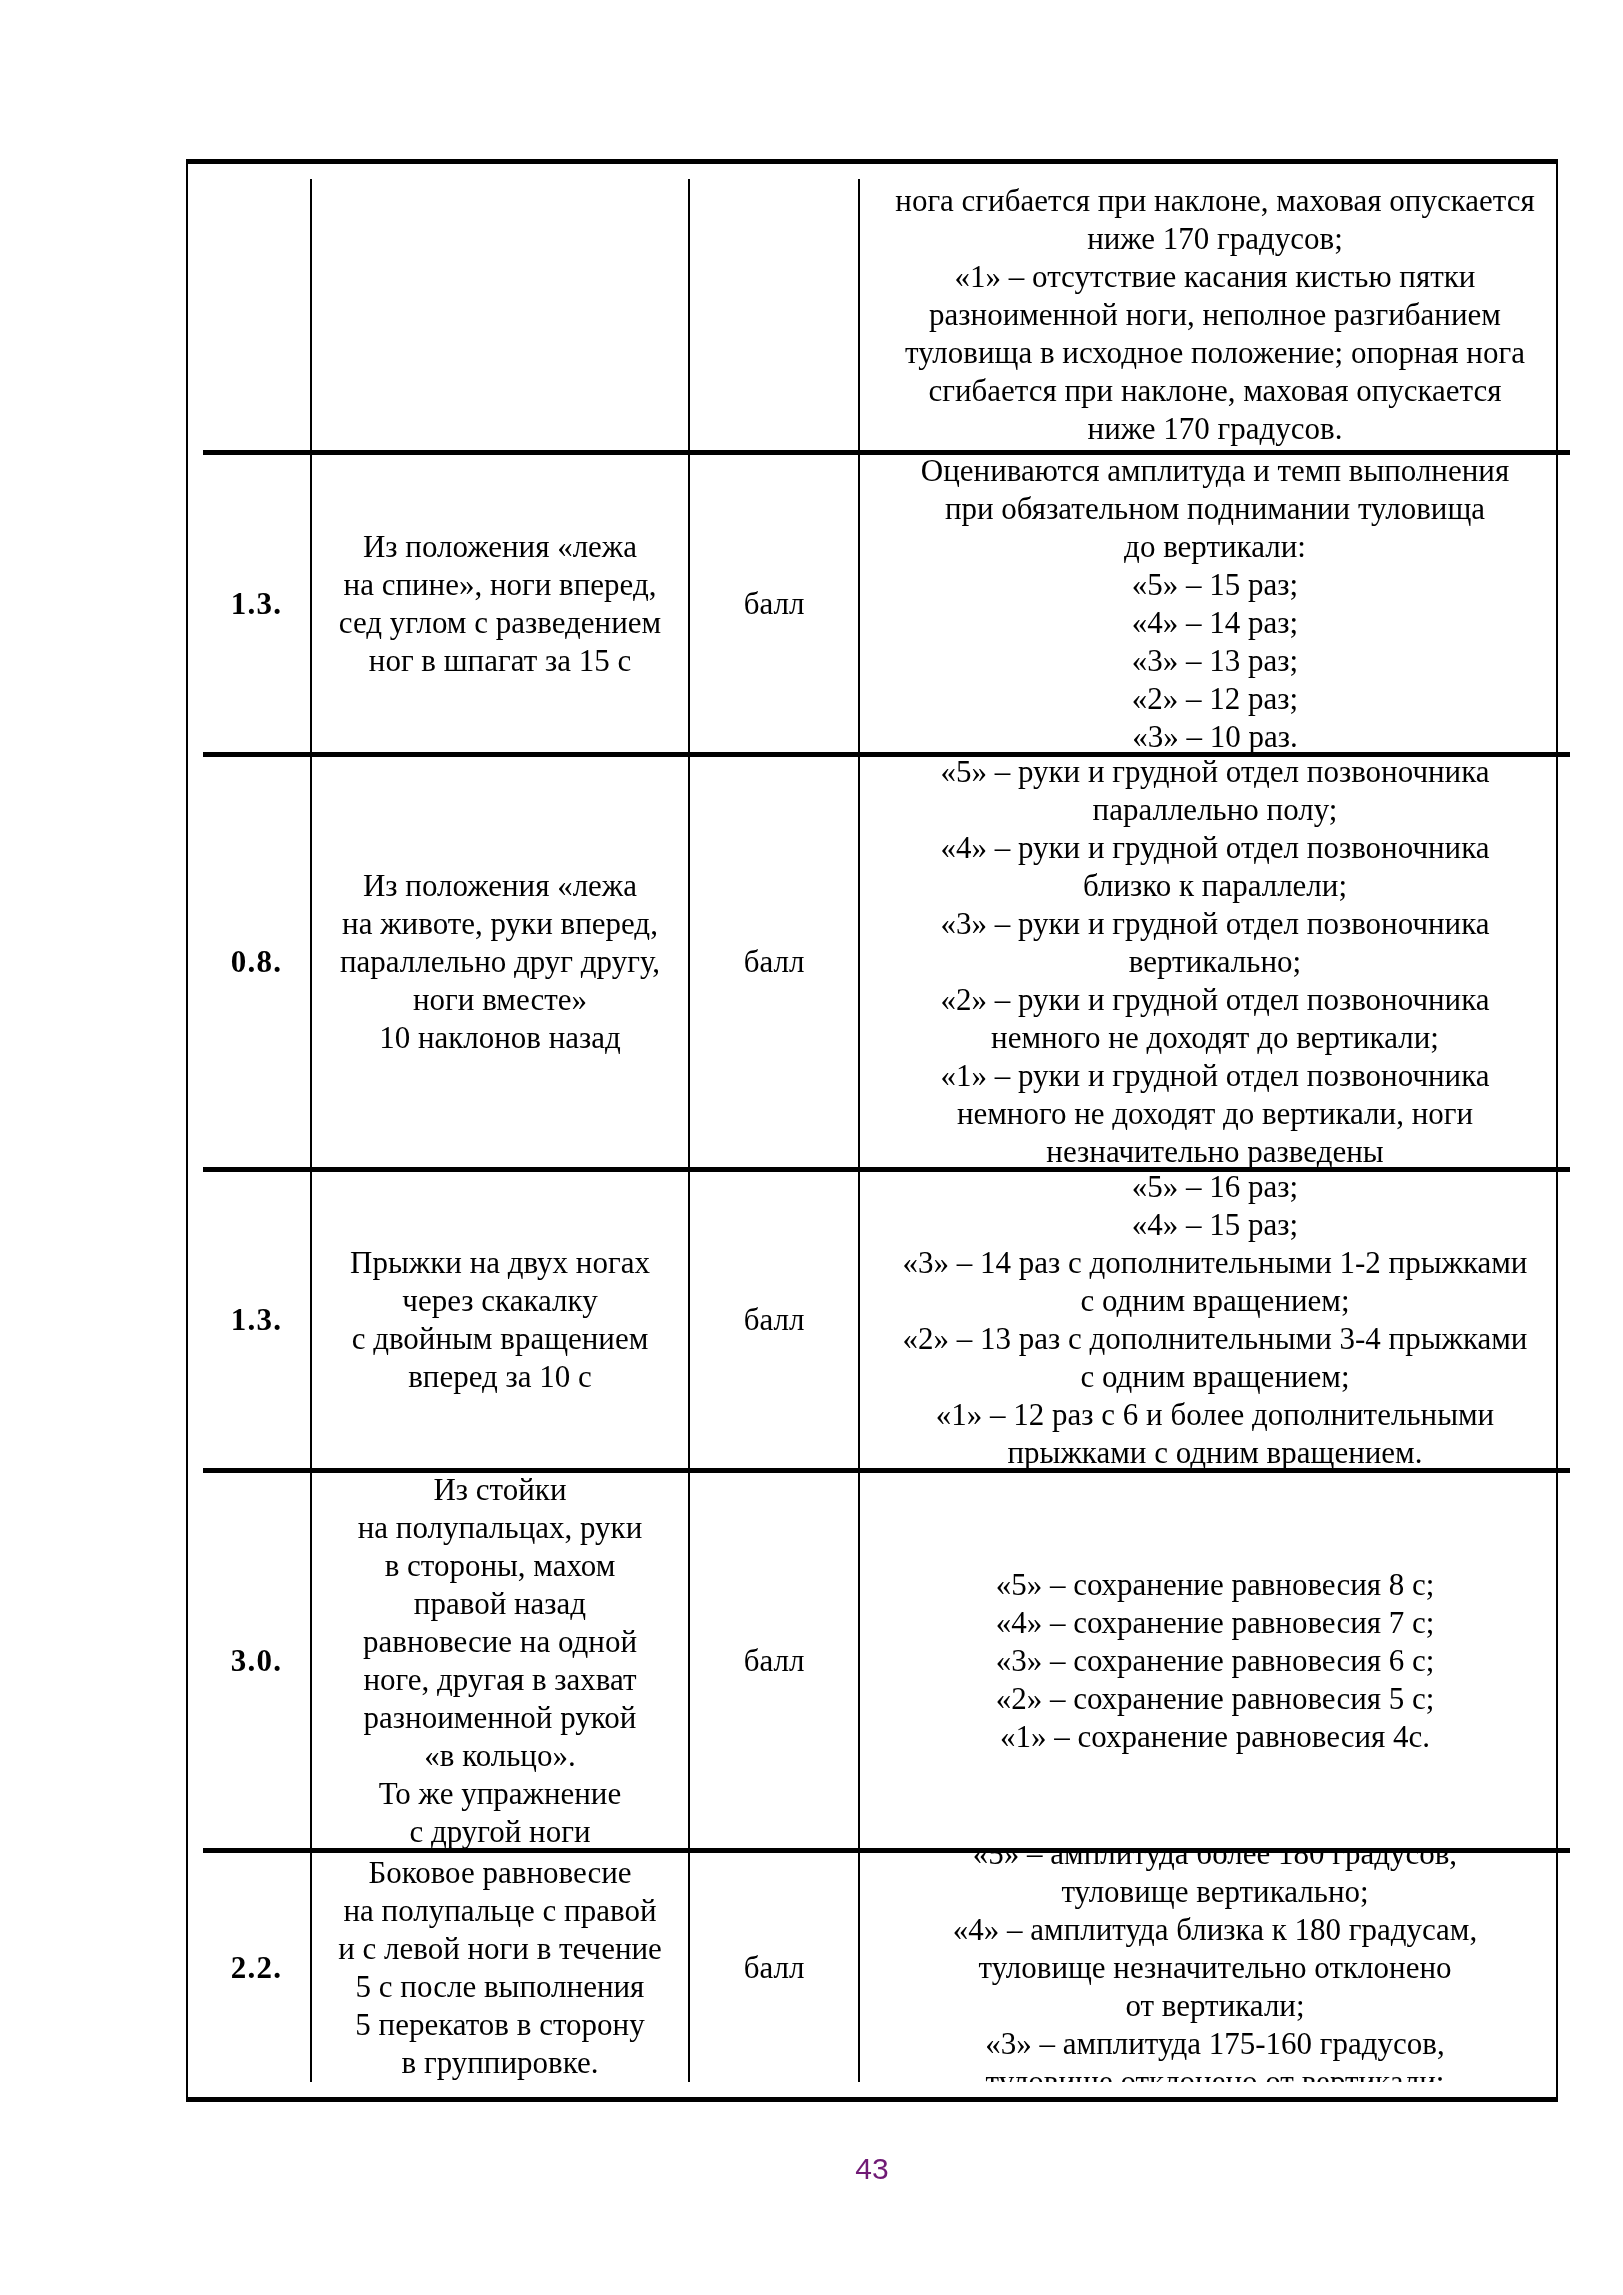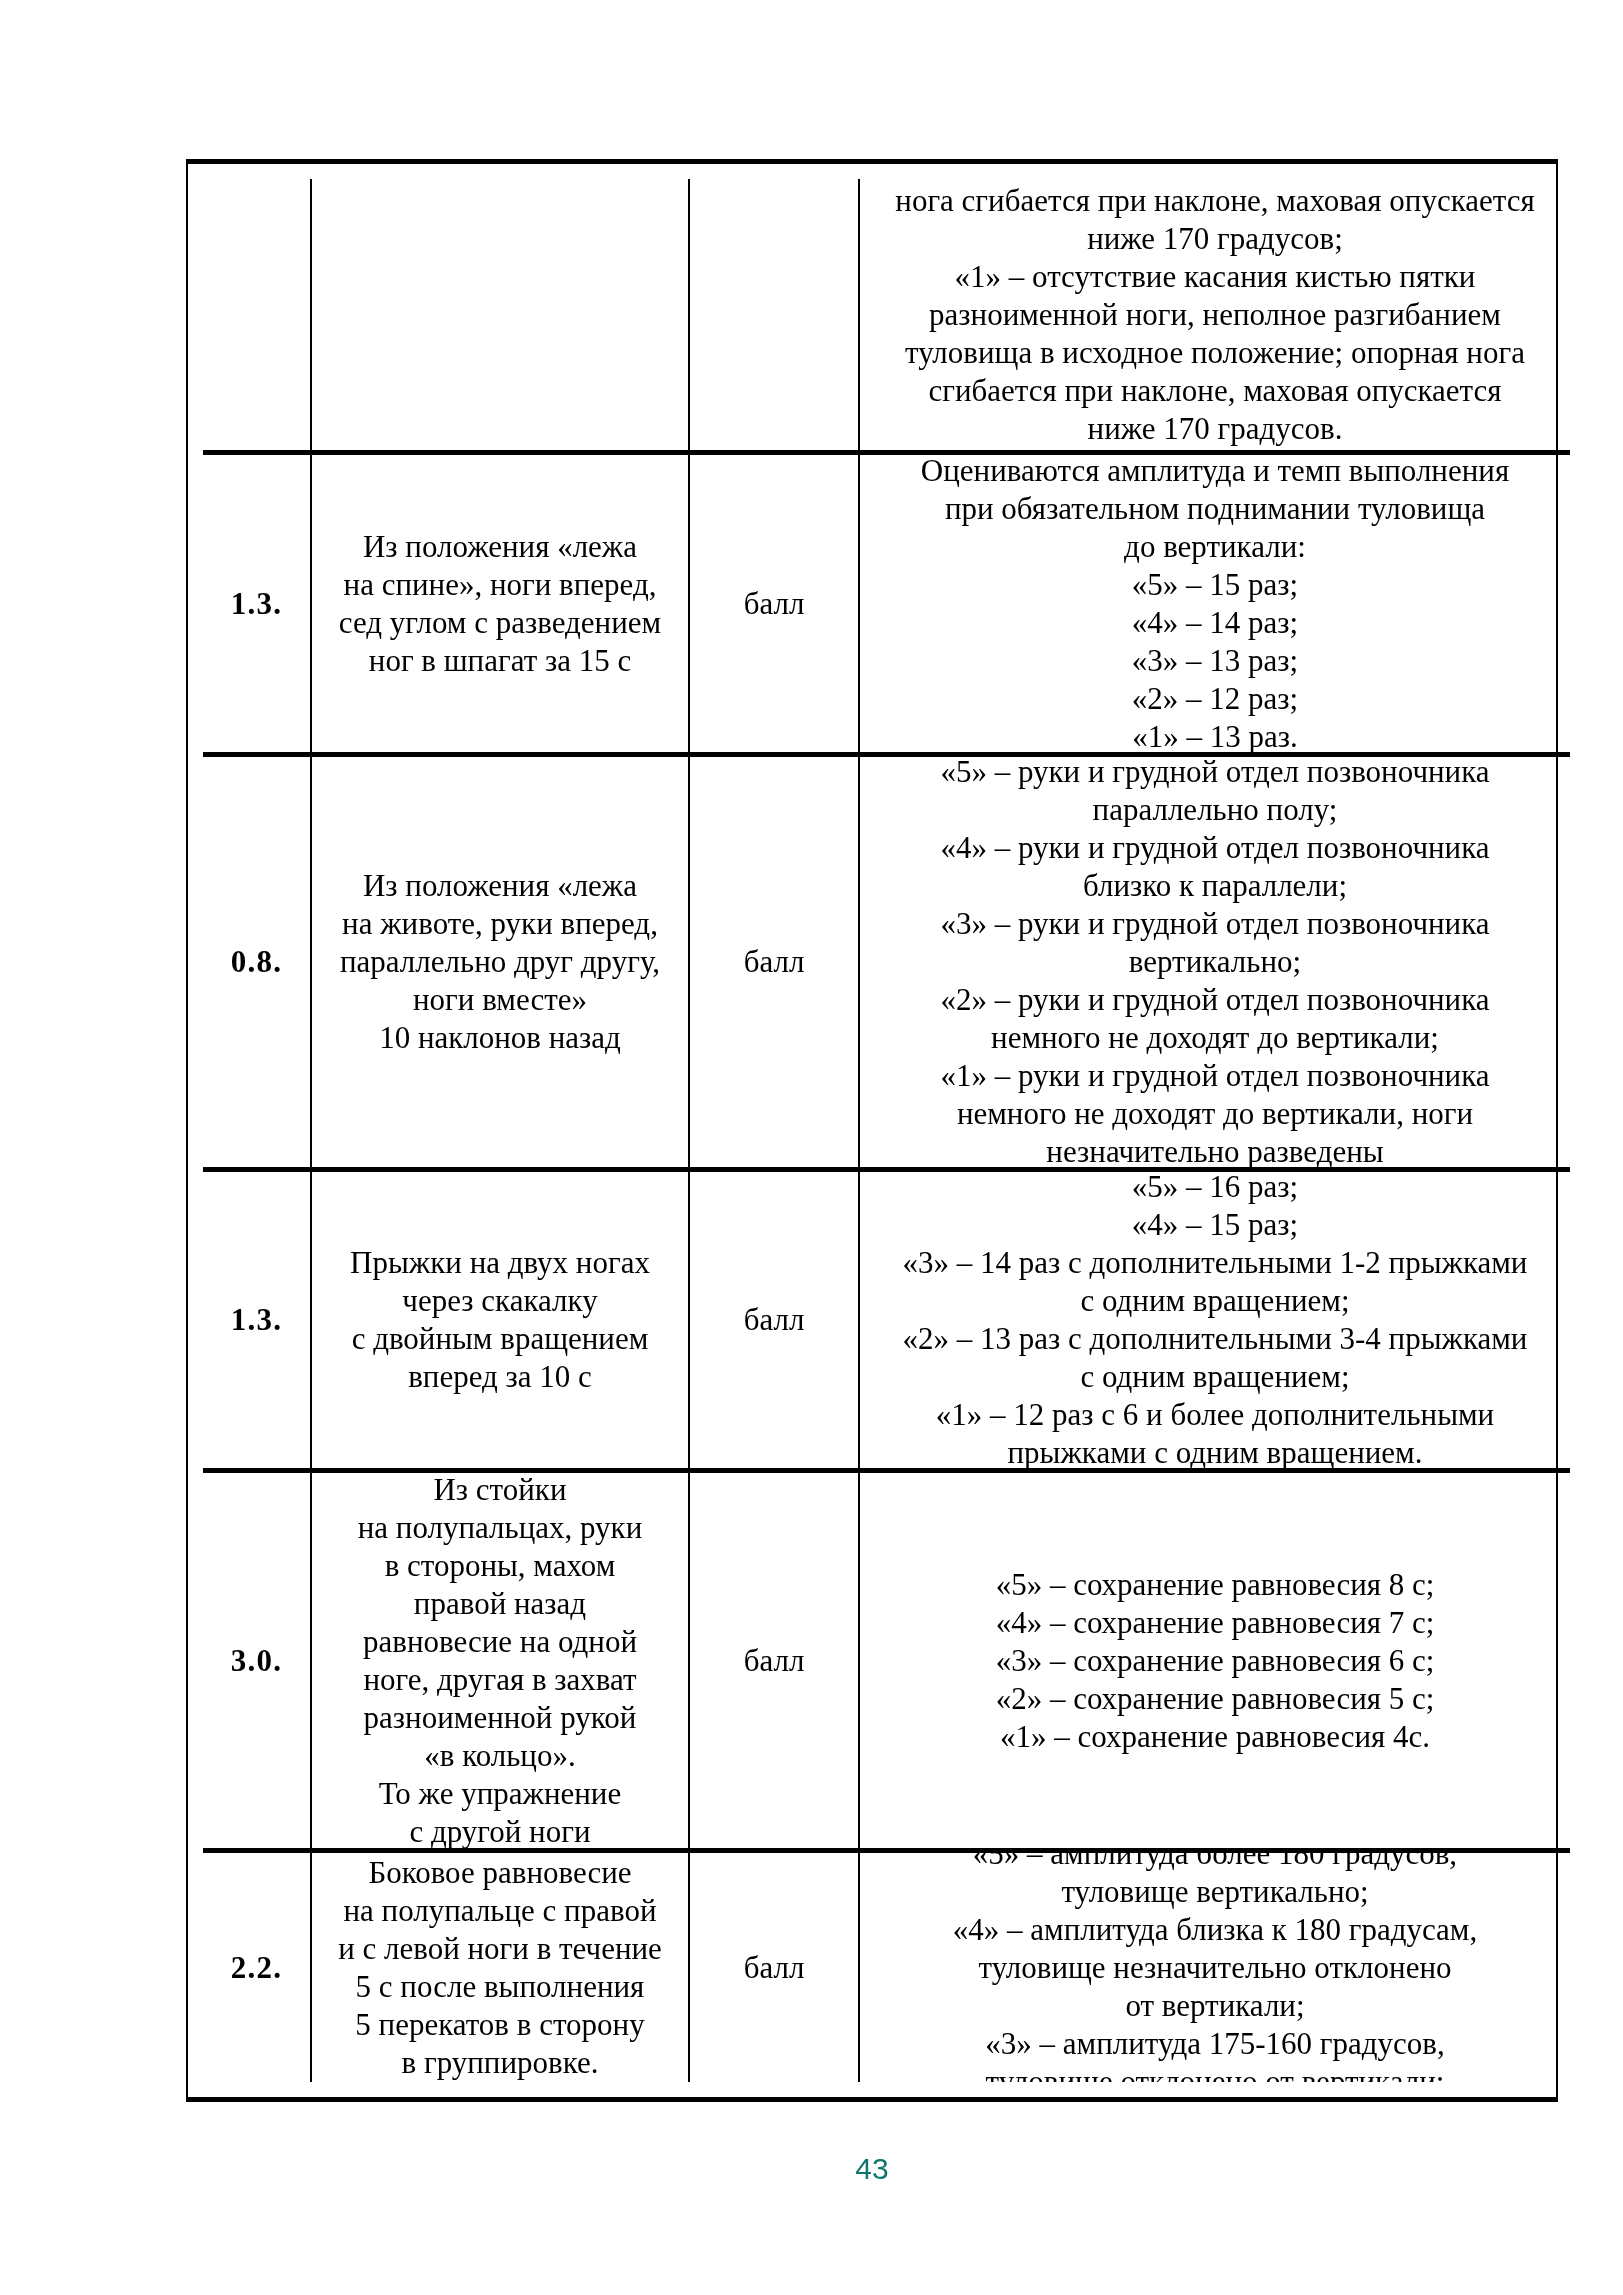--- a/index.html
+++ b/index.html
@@ -46,21 +46,21 @@
   .td.num { letter-spacing: 1.3px; font-weight: bold; }
   .page-number {
     position: absolute;
     left: 171px;
     top: 2122px;
     width: 1372px;
     text-align: center;
     font-family: "Liberation Sans", "DejaVu Sans", sans-serif;
     font-size: 30px;
     line-height: 34px;
-    color: #0f766e;
+    color: #701a75;
   }
 </style>
 </head>
 <body>
 
 <div class="page">
 
   <div class="scoring-table">
 
     <div class="trow">
@@ -83,21 +83,21 @@
 сед углом с разведением
 ног в шпагат за 15 с</div>
       <div class="td unit">балл</div>
       <div class="td criteria">Оцениваются амплитуда и темп выполнения
 при обязательном поднимании туловища
 до вертикали:
 «5» – 15 раз;
 «4» – 14 раз;
 «3» – 13 раз;
 «2» – 12 раз;
-«1» – 13 раз.</div>
+«3» – 10 раз.</div>
     </div>
 
     <div class="trow">
       <div class="td num">0.8.</div>
       <div class="td exercise">Из положения «лежа
 на животе, руки вперед,
 параллельно друг другу,
 ноги вместе»
 10 наклонов назад</div>
       <div class="td unit">балл</div>

